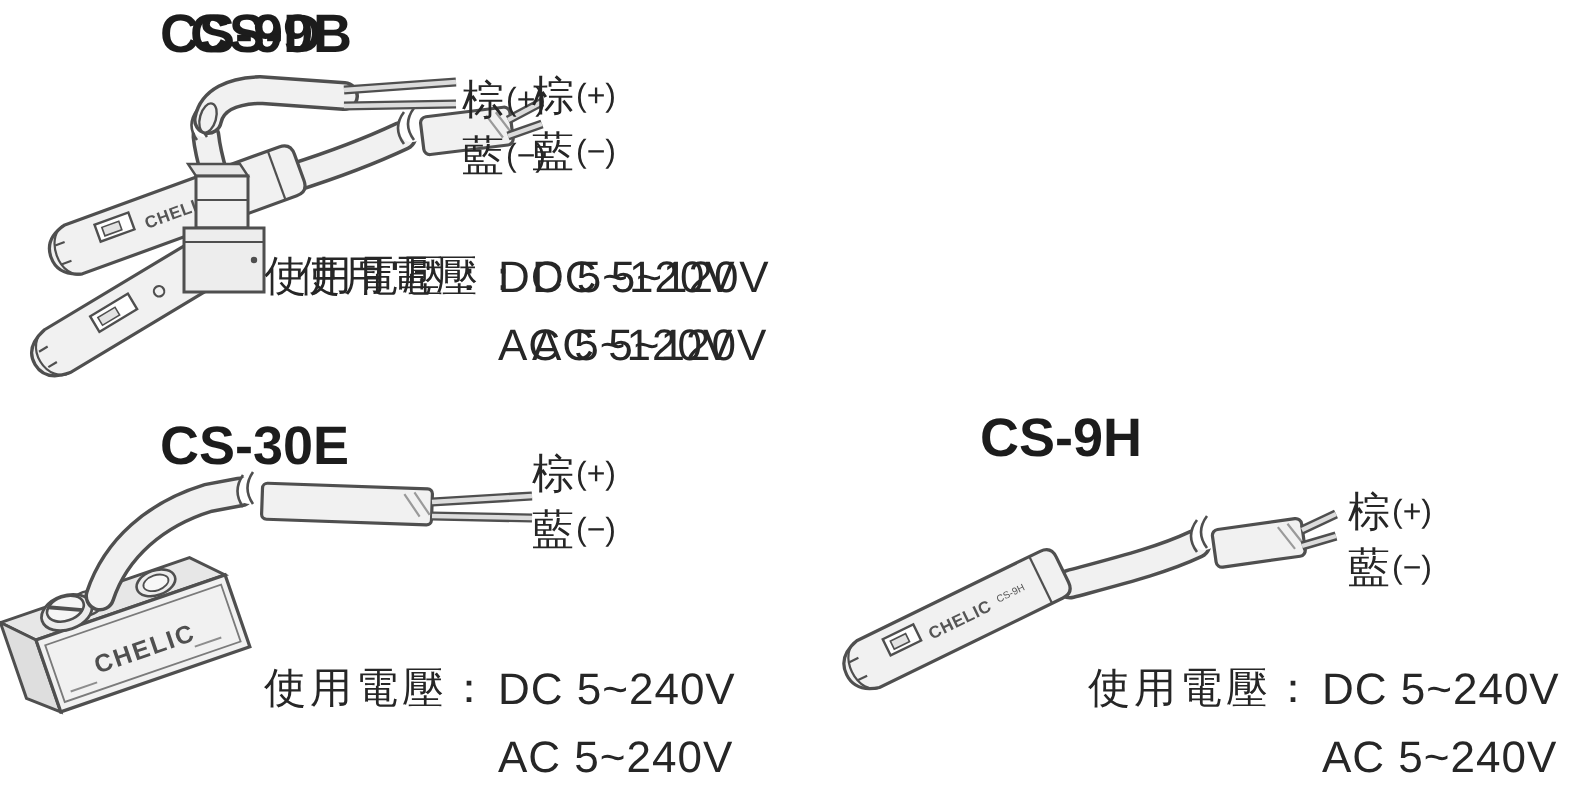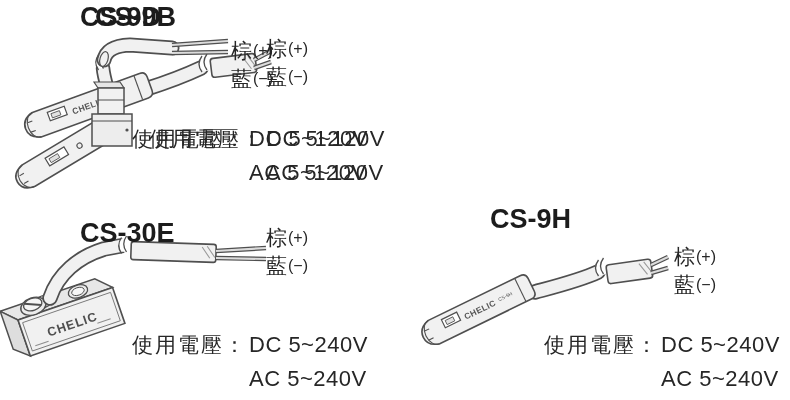--- a/index.html
+++ b/index.html
@@ -15,21 +15,21 @@
   #card-1 { left:395; top:0; }
   #card-2 { left:0;   top:200px; }
   #card-3 { left:395px; top:200px; }
 
   .title {
     position:absolute; font-size:27px; font-weight:bold; color:#1c1c1c;
     letter-spacing:0; white-space:nowrap;
   }
   #card-0 .title { left:80px;  top:2px; }
   #card-1 .title { left:95px;  top:2px; }
-  #card-2 .title { left:80px;  top:18px; }
+  #card-2 .title { left:80px;  top:8px; }
   #card-3 .title { left:95px;  top:4px; }
 
   .labels { position:absolute; display:flex; flex-direction:column; gap:4px; }
   #card-0 .labels { left:266px; top:37px; }
   #card-1 .labels { left:231px; top:39px; }
   #card-2 .labels { left:266px; top:26px; }
   #card-3 .labels { left:279px; top:45px; }
   .wire-row { display:flex; align-items:center; height:24px; white-space:nowrap; }
   .wire-name { font-size:21px; line-height:24px; color:#262626; }
   .wire-pol  { font-size:16px; margin-left:1px; color:#262626; }

